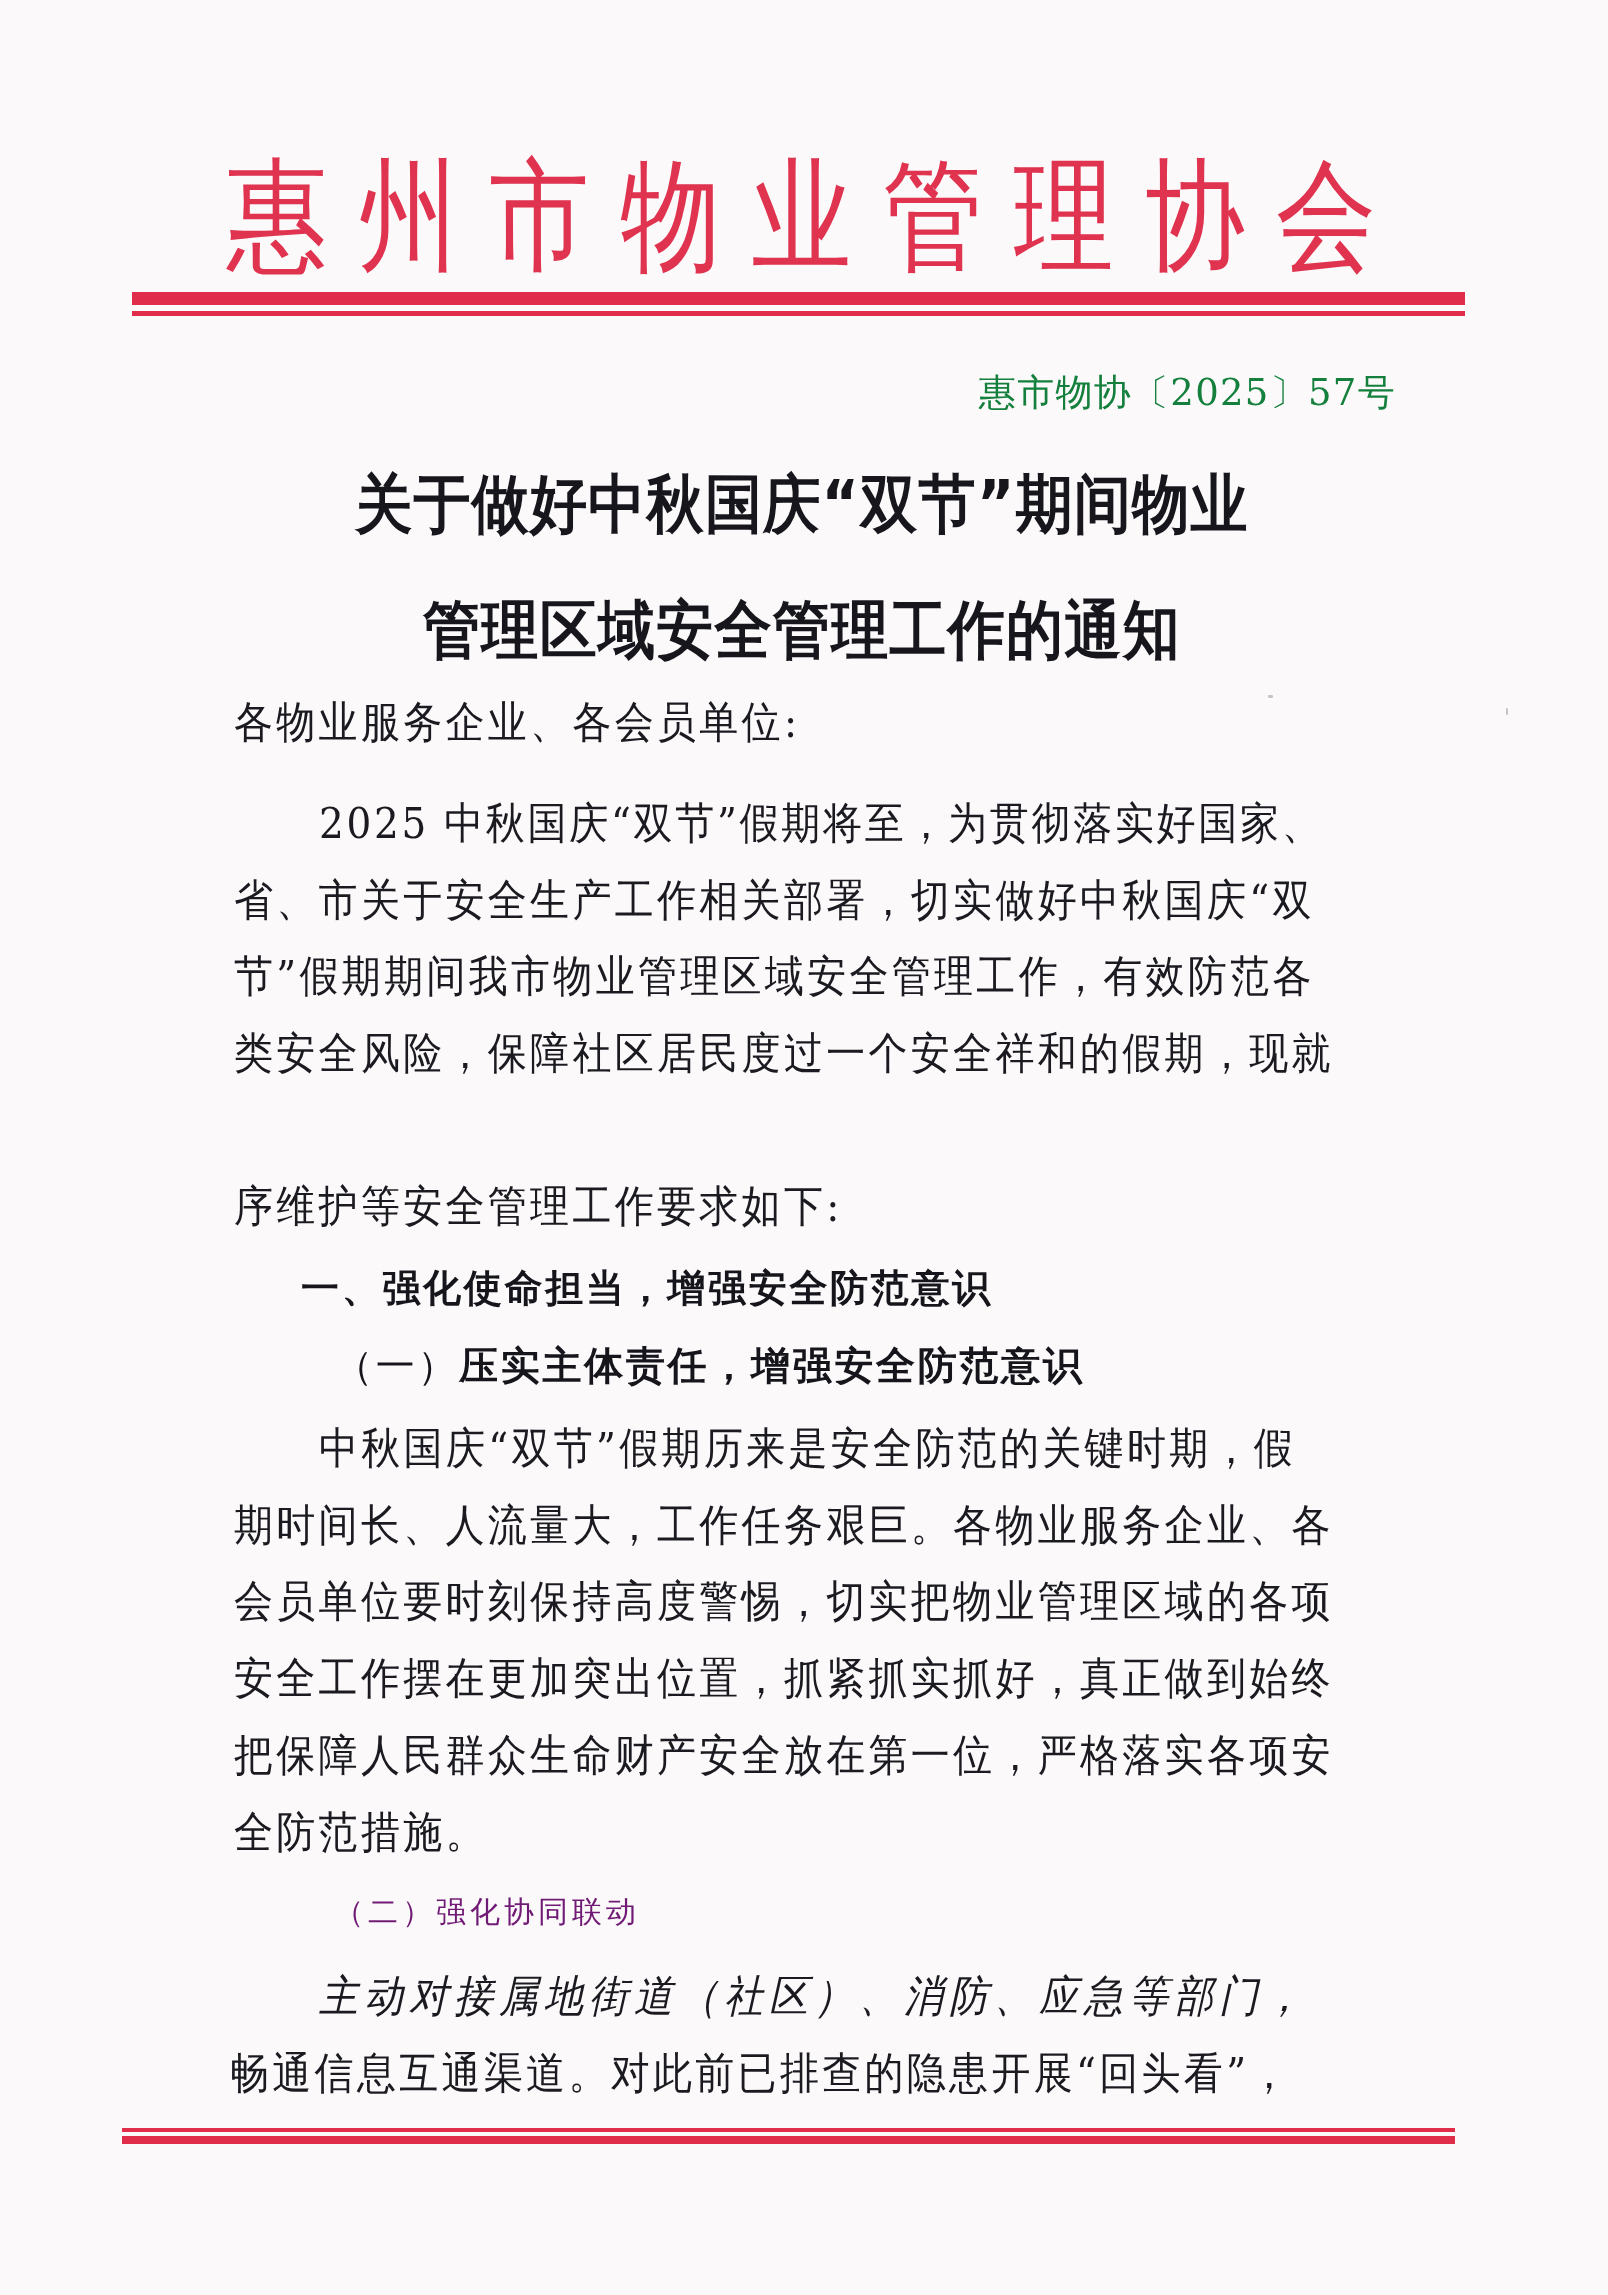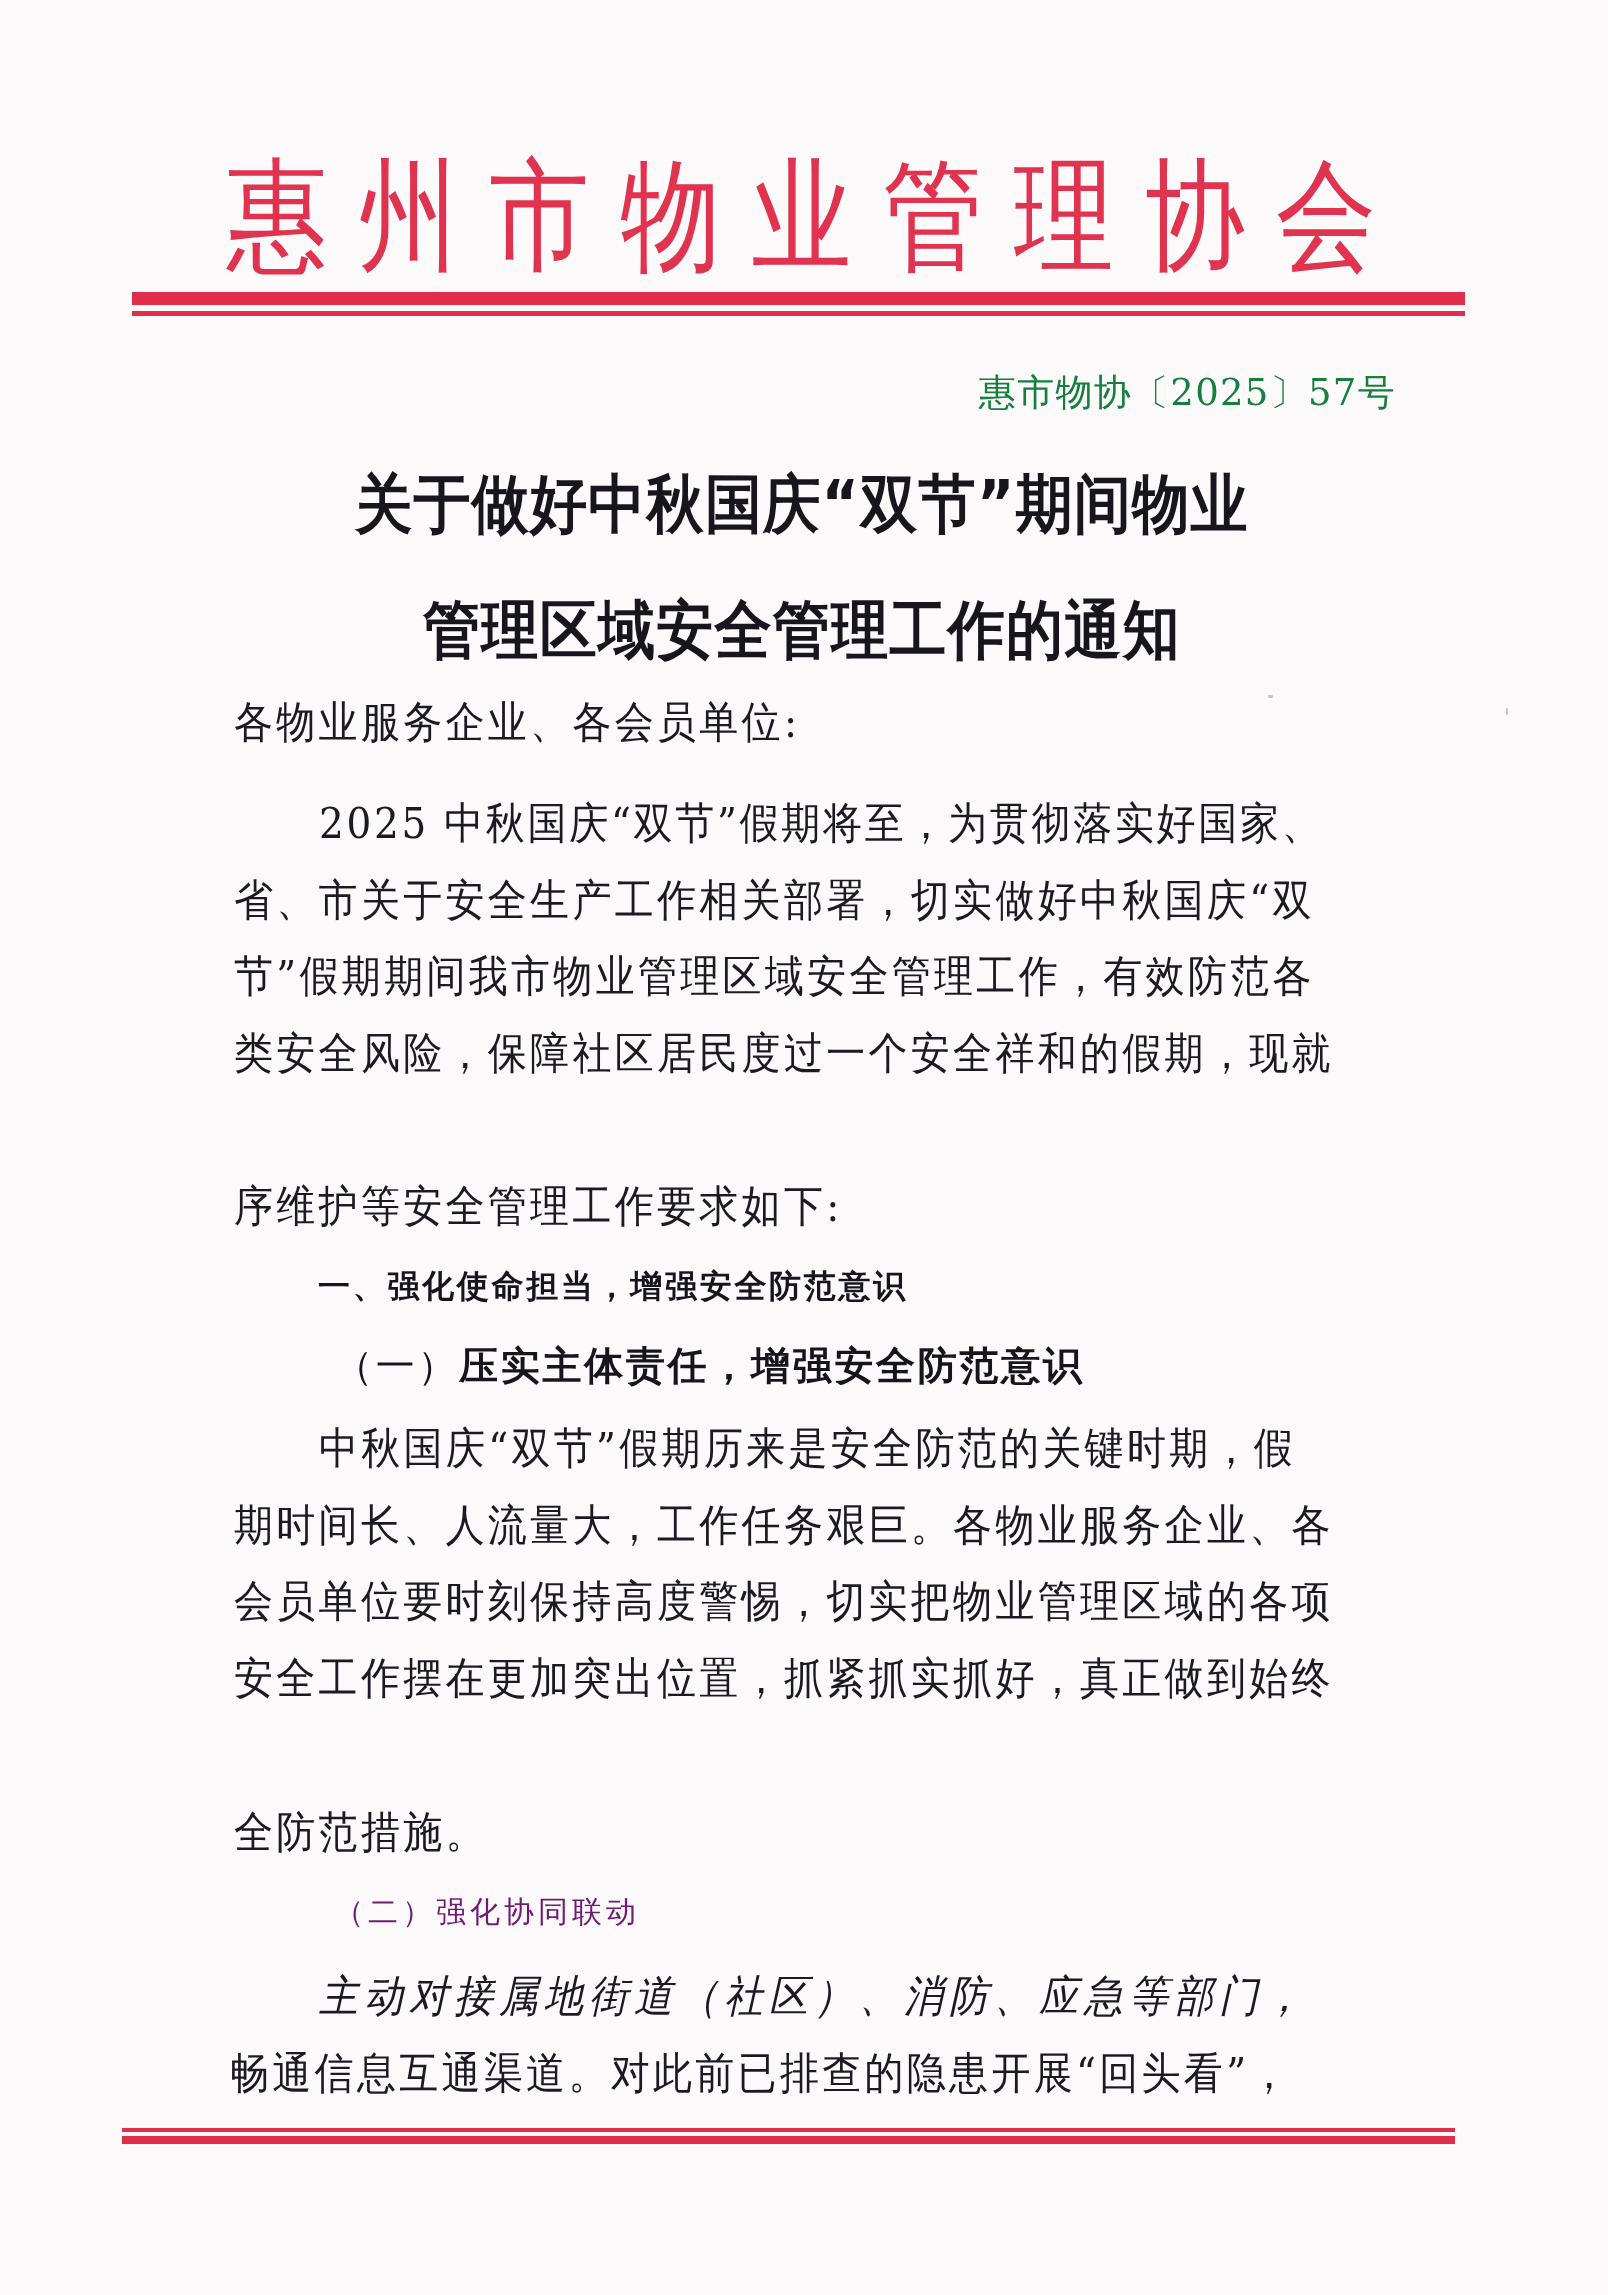--- a/index.html
+++ b/index.html
@@ -76,24 +76,24 @@
       font-size: 39px;
       line-height: 53px;
       color: #1a1a20;
       white-space: nowrap;
       letter-spacing: 3.3px;
     }
     .para-line span { display:inline-block; transform: scaleY(1.12); transform-origin: left center;}
     .indent { left: 319px; }
     .heading-1 {
       position: absolute;
-      left: 318px;
-      font-family: Liberation Mono, monospace;
+      left: 301px;
+      font-family: Liberation Sans, sans-serif;
       font-weight: bold;
-      font-size: 32px;
+      font-size: 38px;
       line-height: 53px;
       letter-spacing: 2.7px;
       color: #15151b;
       white-space: nowrap;
     }
     .heading-2 {
       position: absolute;
       left: 334px;
       font-family: "DejaVu Sans", "Liberation Sans", sans-serif;
       font-weight: bold;
@@ -156,20 +156,21 @@
   <div class="heading-1" style="top:1262px;">一、强化使命担当，增强安全防范意识</div>
 
   <div class="heading-2" style="top:1339px;">
     <span class="paren">（一）</span><span>压实主体责任，增强安全防范意识</span>
   </div>
 
   <div class="para-line indent" style="top:1421px;"><span>中秋国庆“双节”假期历来是安全防范的关键时期，假</span></div>
   <div class="para-line" style="top:1498px;"><span>期时间长、人流量大，工作任务艰巨。各物业服务企业、各</span></div>
   <div class="para-line" style="top:1574px;"><span>会员单位要时刻保持高度警惕，切实把物业管理区域的各项</span></div>
   <div class="para-line" style="top:1651px;"><span>安全工作摆在更加突出位置，抓紧抓实抓好，真正做到始终</span></div>
+  <div class="para-line" style="top:1728px;"><span>把保障人民群众生命财产安全放在第一位，严格落实各项安</span></div>
   <div class="para-line" style="top:1805px;"><span>全防范措施。</span></div>
 
   <div class="heading-plain" style="top:1885px;">（二）强化协同联动</div>
 
   <div class="para-line indent" style="top:1969px; letter-spacing:6px;font-style:italic;"><span>主动对接属地街道（社区）、消防、应急等部门，</span></div>
   <div class="para-line" style="top:2046px; left:230px; letter-spacing:3.3px;"><span>畅通信息互通渠道。对此前已排查的隐患开展“回头看”，</span></div>
 
   <div class="rule" style="left:122px; top:2128px; width:1333px; height:4px;"></div>
   <div class="rule" style="left:122px; top:2136px; width:1333px; height:8px;"></div>
 

